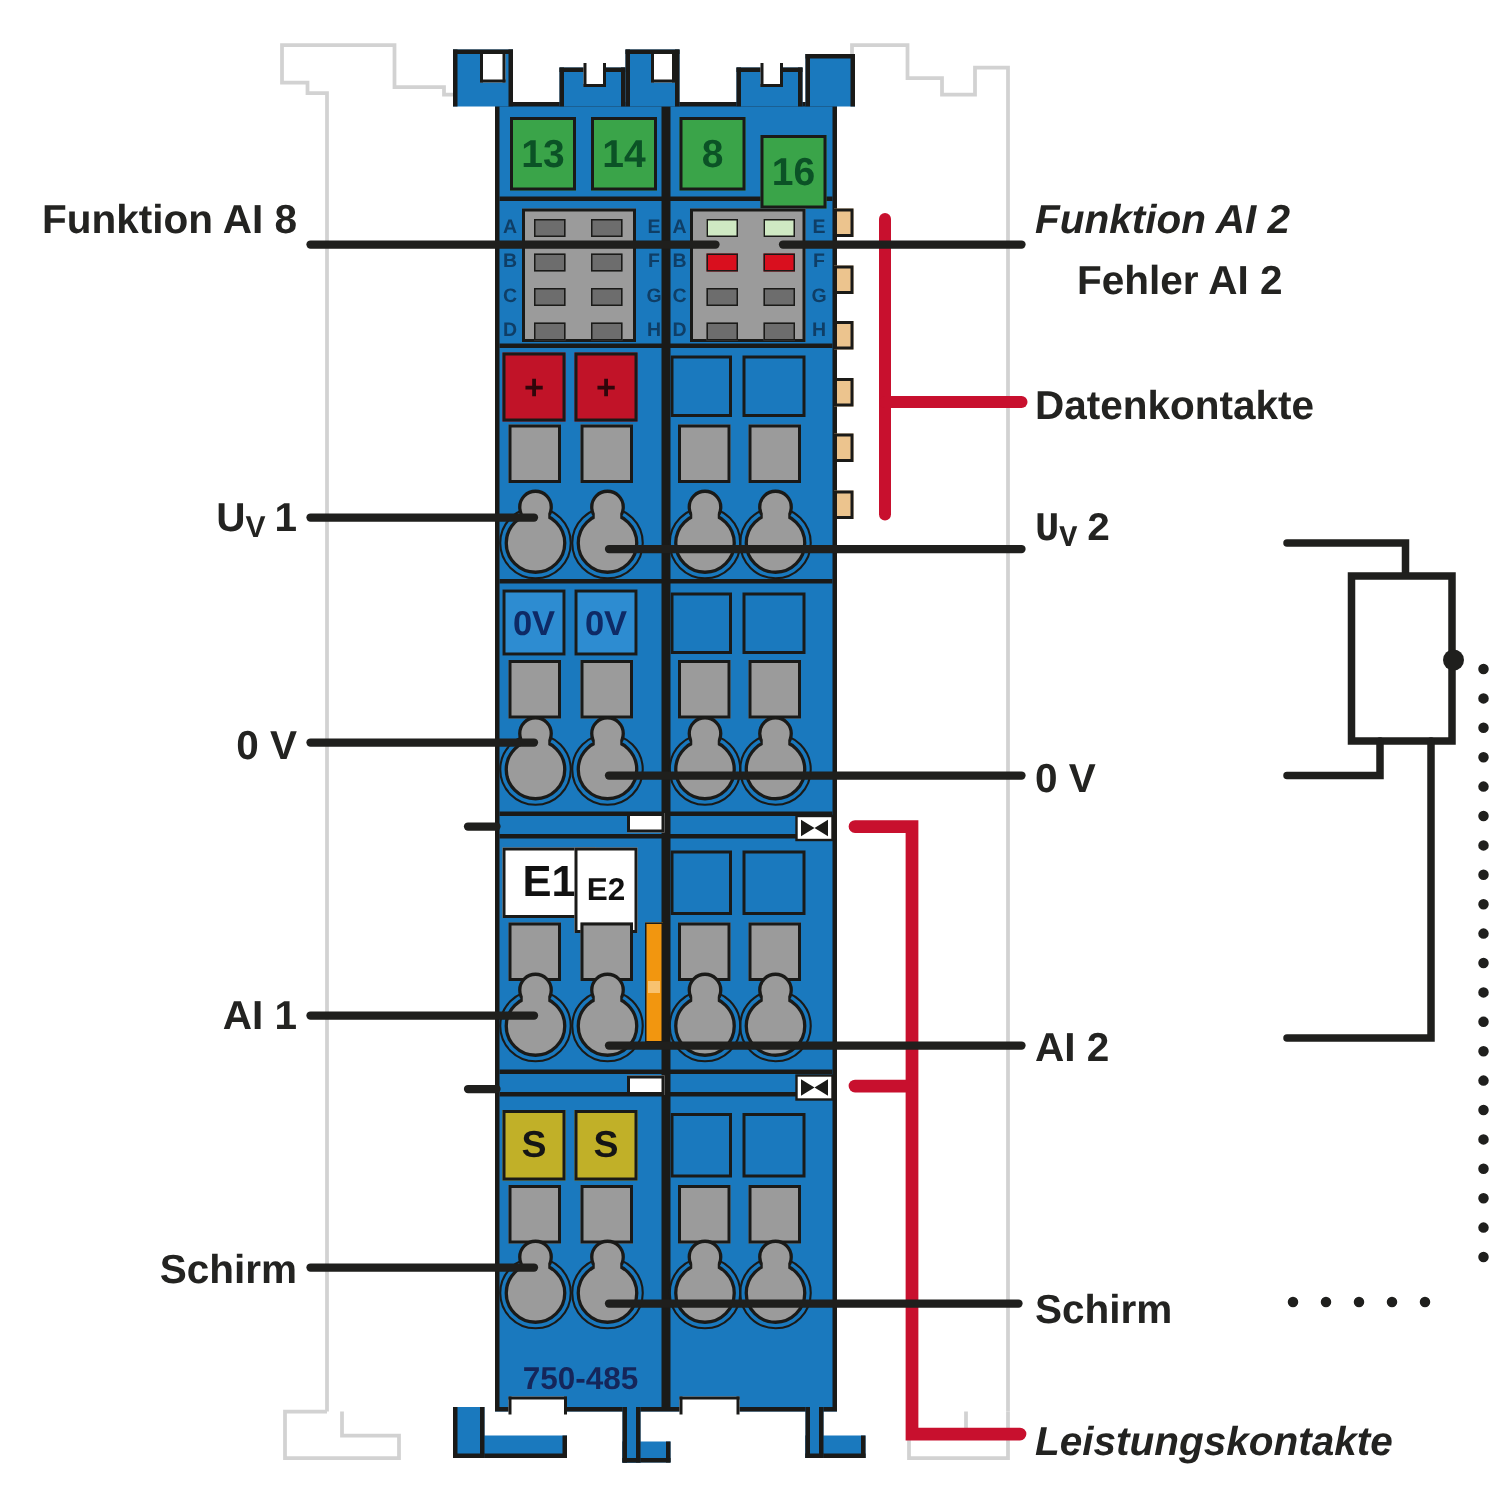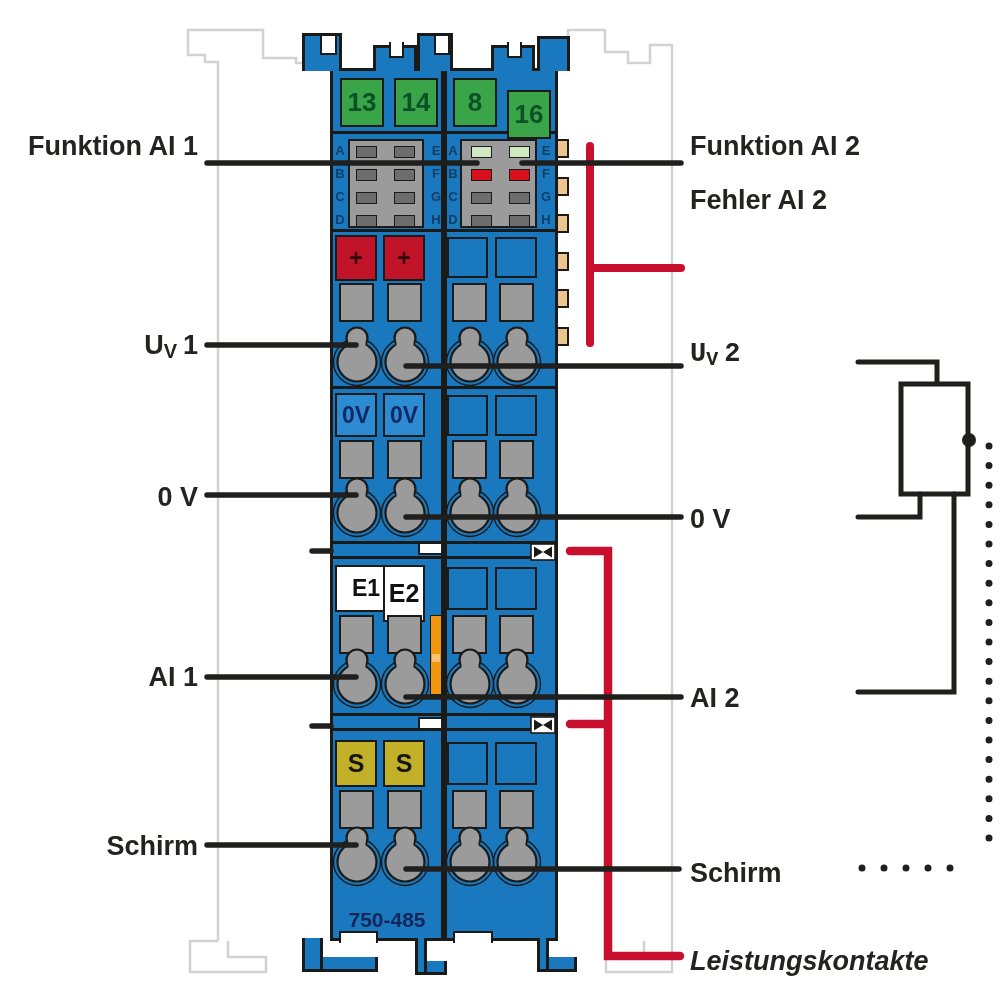--- a/index.html
+++ b/index.html
@@ -132,22 +132,22 @@
   <div class="ab sq" style="left:335px;top:393px;width:42px;height:44px;background:var(--lb);font-size:23px;color:#0e2a66;">0V</div>
   <div class="ab sq" style="left:383px;top:393px;width:42px;height:44px;background:var(--lb);font-size:23px;color:#0e2a66;">0V</div>
   <div class="ab bs" style="left:447px;top:395px;width:41px;height:41px;"></div>
   <div class="ab bs" style="left:495px;top:395px;width:42px;height:41px;"></div>
 
   <div class="ab gs" style="left:339px;top:440px;width:35px;height:39px;"></div>
   <div class="ab gs" style="left:387px;top:440px;width:35px;height:39px;"></div>
   <div class="ab gs" style="left:452px;top:440px;width:35px;height:39px;"></div>
   <div class="ab gs" style="left:499px;top:440px;width:35px;height:39px;"></div>
 
-  <div class="ab sq" style="left:335px;top:565px;width:62px;height:47px;background:#fff;font-size:23px;color:#111;">E1</div>
-  <div class="ab sq" style="left:383px;top:565px;width:42px;height:57px;background:#fff;font-size:25px;color:#111;">E2</div>
+  <div class="ab sq" style="left:335px;top:565px;width:62px;height:47px;background:#fff;font-size:29px;color:#111;">E1</div>
+  <div class="ab sq" style="left:383px;top:565px;width:42px;height:57px;background:#fff;font-size:21px;color:#111;">E2</div>
   <div class="ab bs" style="left:447px;top:567px;width:41px;height:43px;"></div>
   <div class="ab bs" style="left:495px;top:567px;width:42px;height:43px;"></div>
 
   <div class="ab" style="left:430px;top:615px;width:12px;height:80px;background:#f2960f;border:1.5px solid var(--ol);"></div>
   <div class="ab" style="left:432px;top:654px;width:8px;height:8px;background:#f8c270;"></div>
 
   <div class="ab gs" style="left:339px;top:615px;width:35px;height:39px;"></div>
   <div class="ab gs" style="left:387px;top:615px;width:35px;height:39px;"></div>
   <div class="ab gs" style="left:452px;top:615px;width:35px;height:39px;"></div>
   <div class="ab gs" style="left:499px;top:615px;width:35px;height:39px;"></div>
@@ -237,27 +237,28 @@
       <path d="M858,362 H937 V386" fill="none" stroke="#1f1f1d" stroke-width="5" stroke-linecap="round"></path>
       <rect x="901" y="384" width="67" height="110" fill="#fff" stroke="#1f1f1d" stroke-width="5"></rect>
       <path d="M920,494 V517 H858" fill="none" stroke="#1f1f1d" stroke-width="5" stroke-linecap="round"></path>
       <path d="M954,494 V692 H858" fill="none" stroke="#1f1f1d" stroke-width="5" stroke-linecap="round"></path>
       <circle cx="969" cy="440" r="7" fill="#1f1f1d"></circle>
       <path d="M989,446 V857" stroke="#1f1f1d" stroke-width="7" stroke-linecap="round" stroke-dasharray="0 19.6"></path>
       <path d="M862,868 H972" stroke="#1f1f1d" stroke-width="7" stroke-linecap="round" stroke-dasharray="0 22"></path>
     </g>
   </svg>
 
-  <div class="lbl ll" style="top:130px;">Funktion AI 1</div>
+  <div class="lbl ll" style="top:130px;">Funktion AI 8</div>
   <div class="lbl ll" style="top:329px;"><span>U</span><span class="uvs">V</span><span class="uvn">1</span></div>
   <div class="lbl ll" style="top:481px;">0 V</div>
   <div class="lbl ll" style="top:661px;">AI 1</div>
   <div class="lbl ll" style="top:830px;">Schirm</div>
 
-  <div class="lbl rl" style="top:130px;">Funktion AI 2</div>
-  <div class="lbl rl" style="top:184px;">Fehler AI 2</div>
+  <div class="lbl rl" style="top:130px;font-style:italic;">Funktion AI 2</div>
+  <div class="lbl rl" style="top:171px;margin-left:28px;">Fehler AI 2</div>
+  <div class="lbl rl" style="top:254px;">Datenkontakte</div>
   <div class="lbl rl" style="top:338px;font-family:Liberation Mono, monospace;"><span>U</span><span class="uvs">V</span><span class="uvn">2</span></div>
   <div class="lbl rl" style="top:503px;">0 V</div>
   <div class="lbl rl" style="top:682px;">AI 2</div>
   <div class="lbl rl" style="top:857px;">Schirm</div>
   <div class="lbl rl" style="top:945px;font-style:italic;">Leistungskontakte</div>
 
 </div>
 
 </body></html>

